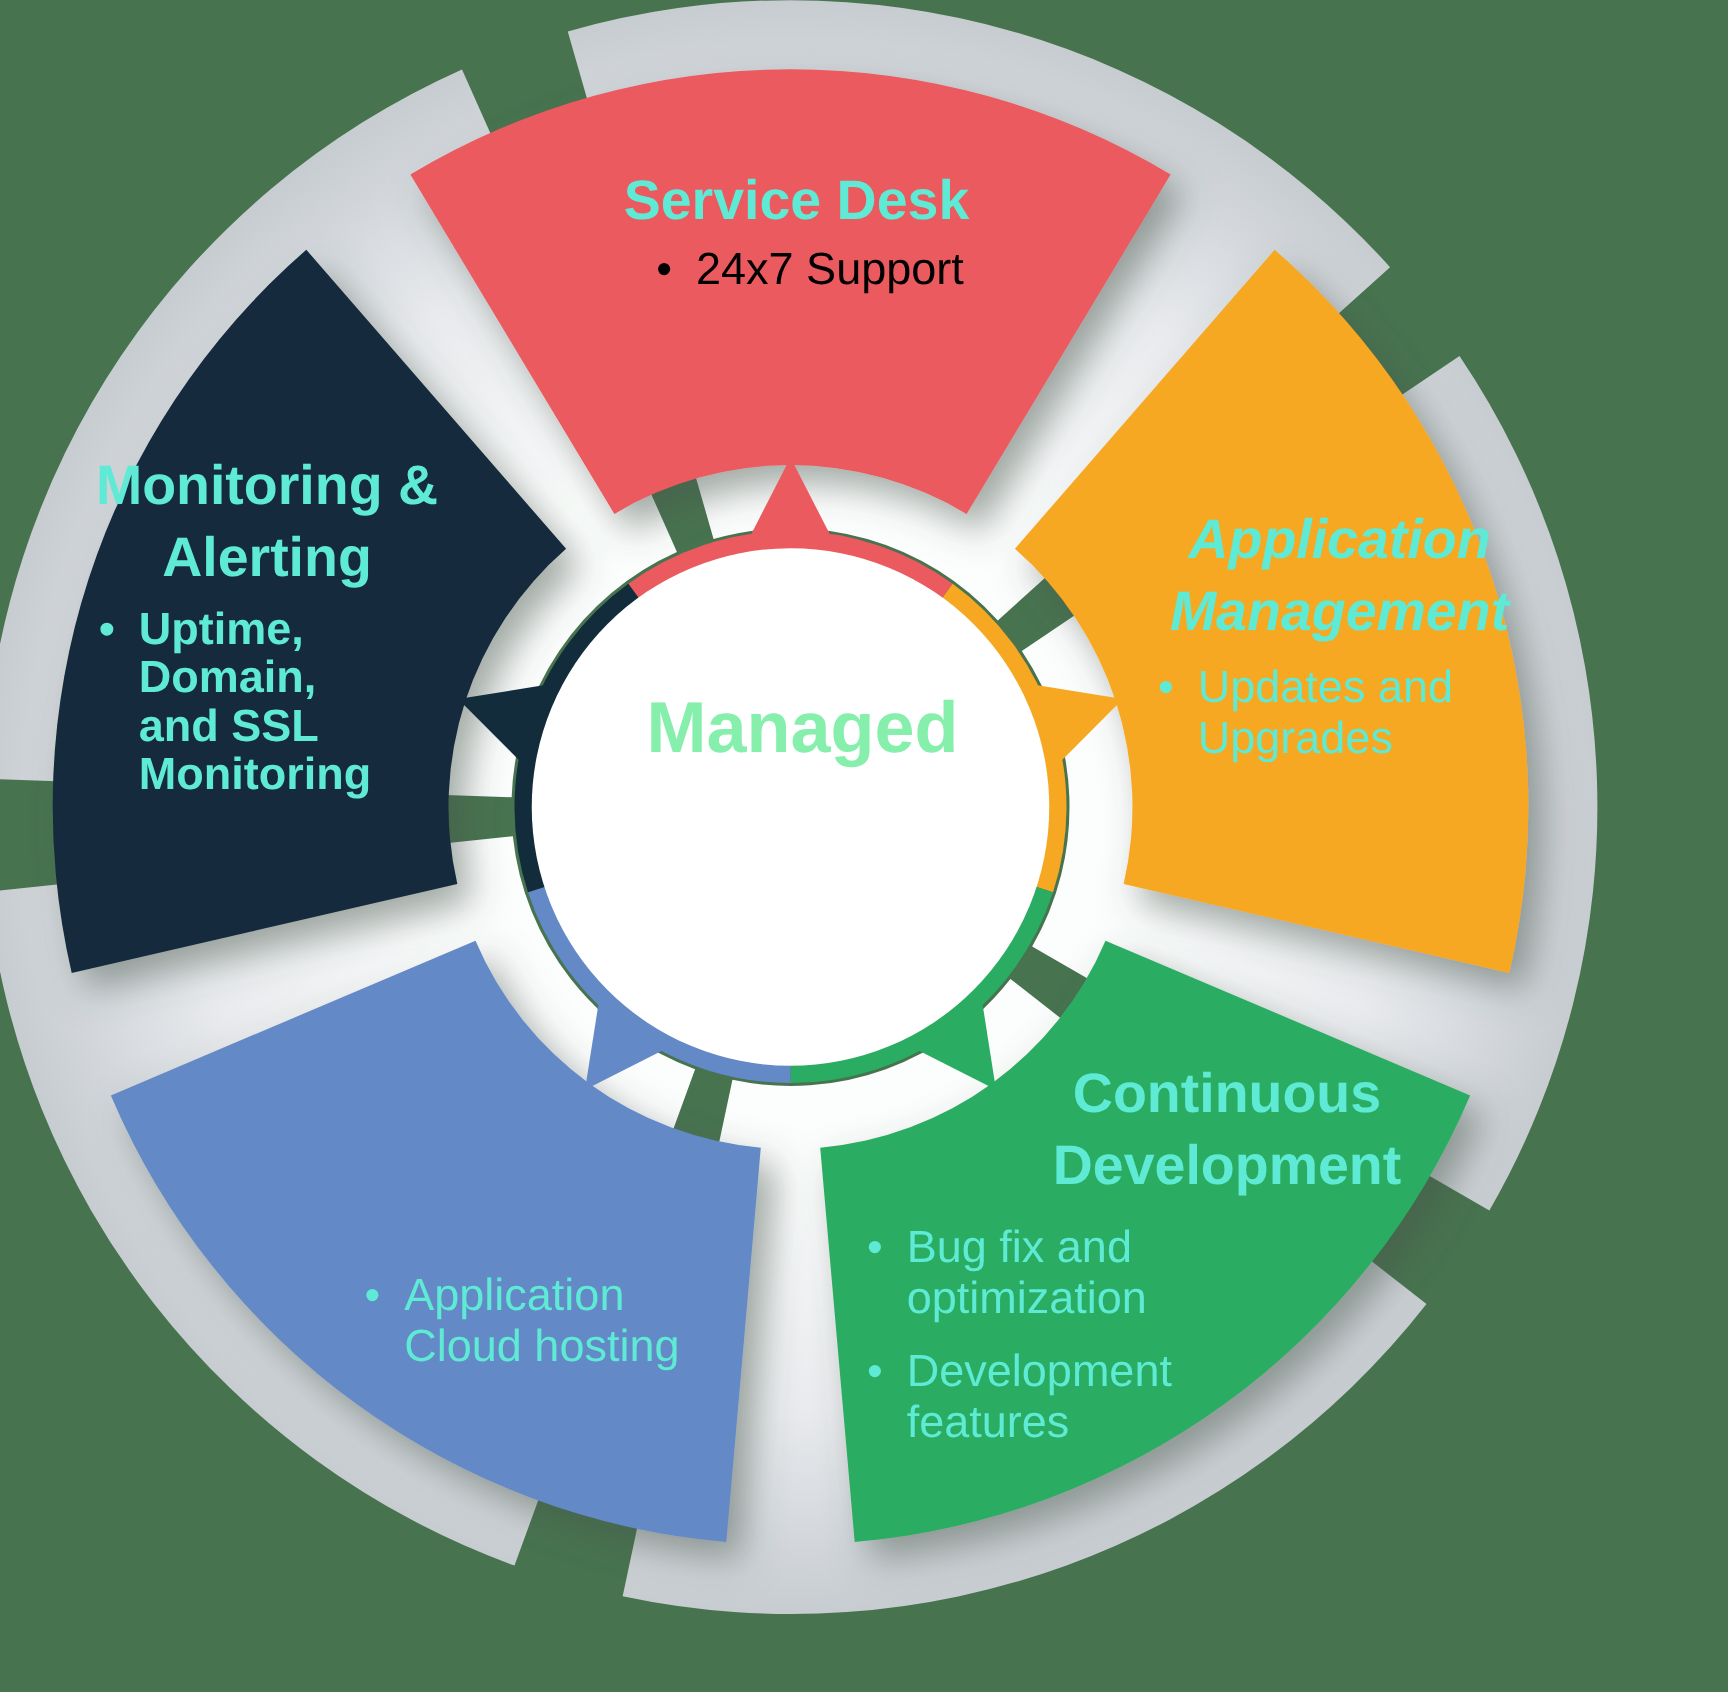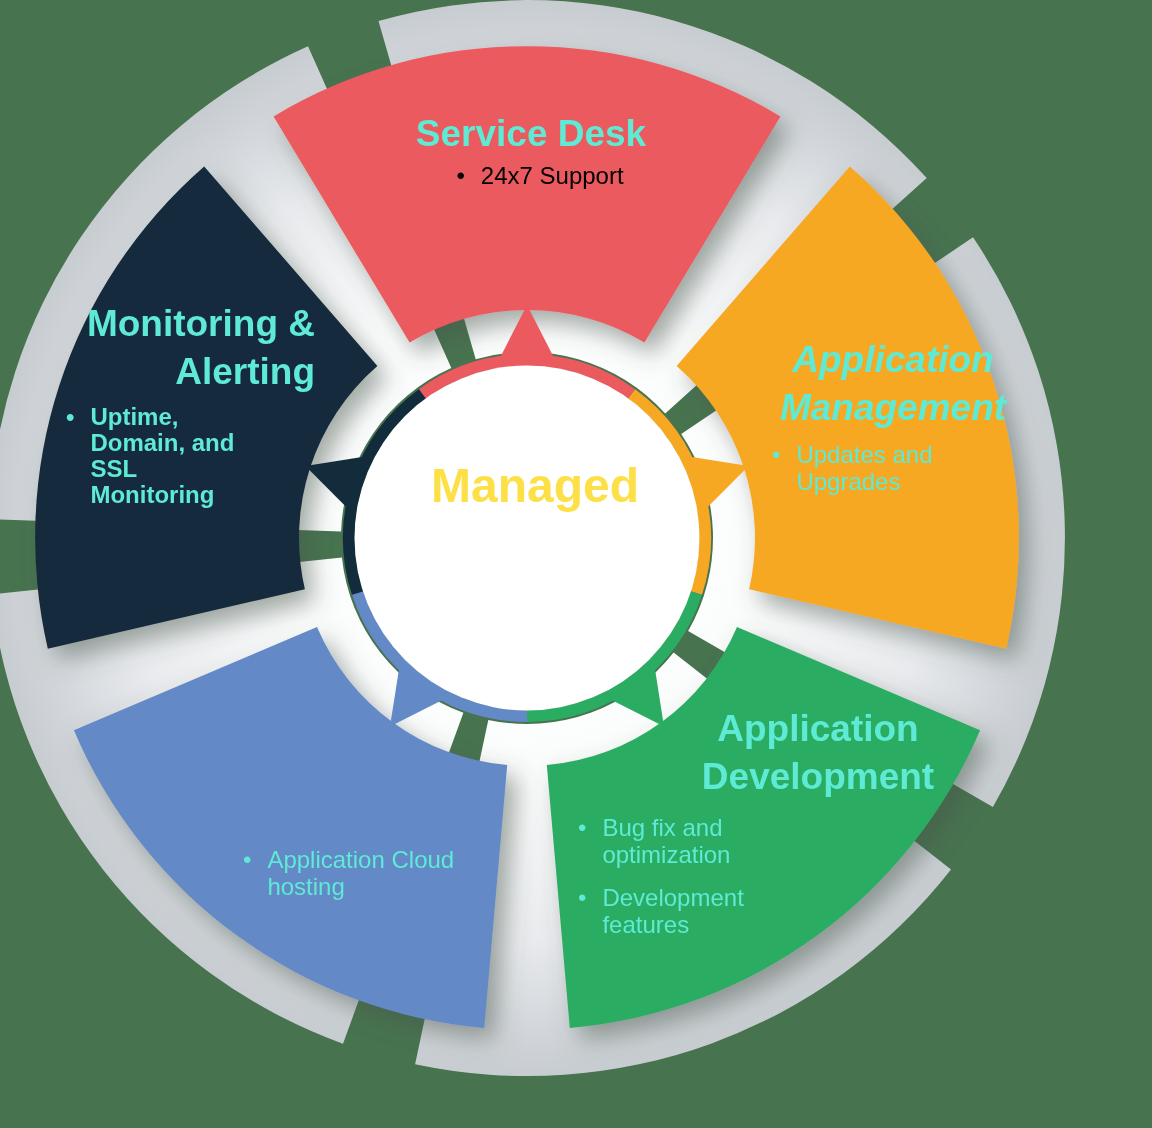--- a/index.html
+++ b/index.html
@@ -15,30 +15,30 @@
   .heading{
     font-weight:bold;
     font-size:37px;
     line-height:1.3;
     text-align:center;
     transform:translateX(-50%);
     letter-spacing:0px;
   }
   .center-label{
     position:absolute;
-    color:#fde047;
+    color:#86efac;
     font-weight:bold;
     font-size:48px;
     line-height:1.3;
     text-align:center;
     transform:translateX(-50%);
   }
   ul.bullets{
     list-style:none;margin:0;padding:0;
-    font-size:24px;line-height:1.12;
+    font-size:30px;line-height:1.12;
     font-weight:normal;
   }
   ul.bullets li{
     display:flex;
     margin-bottom:16px;
   }
   ul.bullets li::before{
     content:"\2022";
     margin-right:16px;
     flex:0 0 auto;
@@ -113,34 +113,34 @@
     </ul>
   </div>
 
   <div class="txt heading" style="left:893px;top:336px;width:262px;font-style:italic;">Application Management</div>
   <div class="txt" style="left:772px;top:442px;width:215px;">
     <ul class="bullets">
       <li>Updates and Upgrades</li>
     </ul>
   </div>
 
-  <div class="txt heading" style="left:818px;top:705px;width:264px;">Application Development</div>
+  <div class="txt heading" style="left:818px;top:705px;width:264px;">Continuous Development</div>
   <div class="txt" style="left:578px;top:815px;width:250px;">
     <ul class="bullets">
       <li>Bug fix and optimization</li>
       <li>Development features</li>
     </ul>
   </div>
 
   <div class="txt" style="left:243px;top:847px;width:215px;">
     <ul class="bullets">
       <li>Application Cloud hosting</li>
     </ul>
   </div>
 
-  <div class="txt heading" style="left:196px;top:300px;width:238px;text-align:right;">Monitoring &amp; Alerting</div>
+  <div class="txt heading" style="left:178px;top:300px;width:238px;">Monitoring &amp; Alerting</div>
   <div class="txt" style="left:66px;top:404px;width:190px;font-size:31px;">
     <ul class="bullets" style="line-height:1.08;font-weight:bold;">
       <li>Uptime, Domain, and SSL Monitoring</li>
     </ul>
   </div>
 
 </div>
 
 </body></html>

